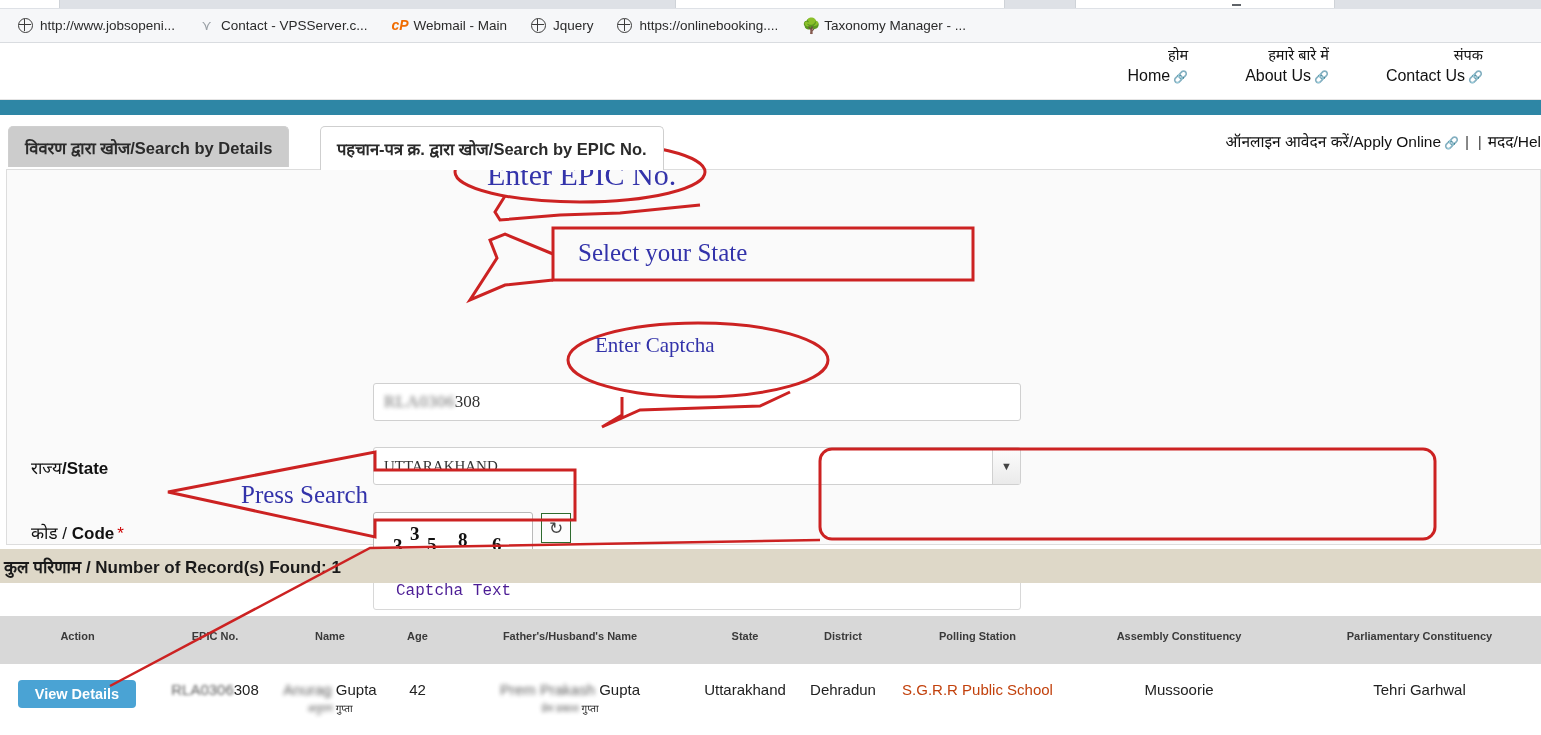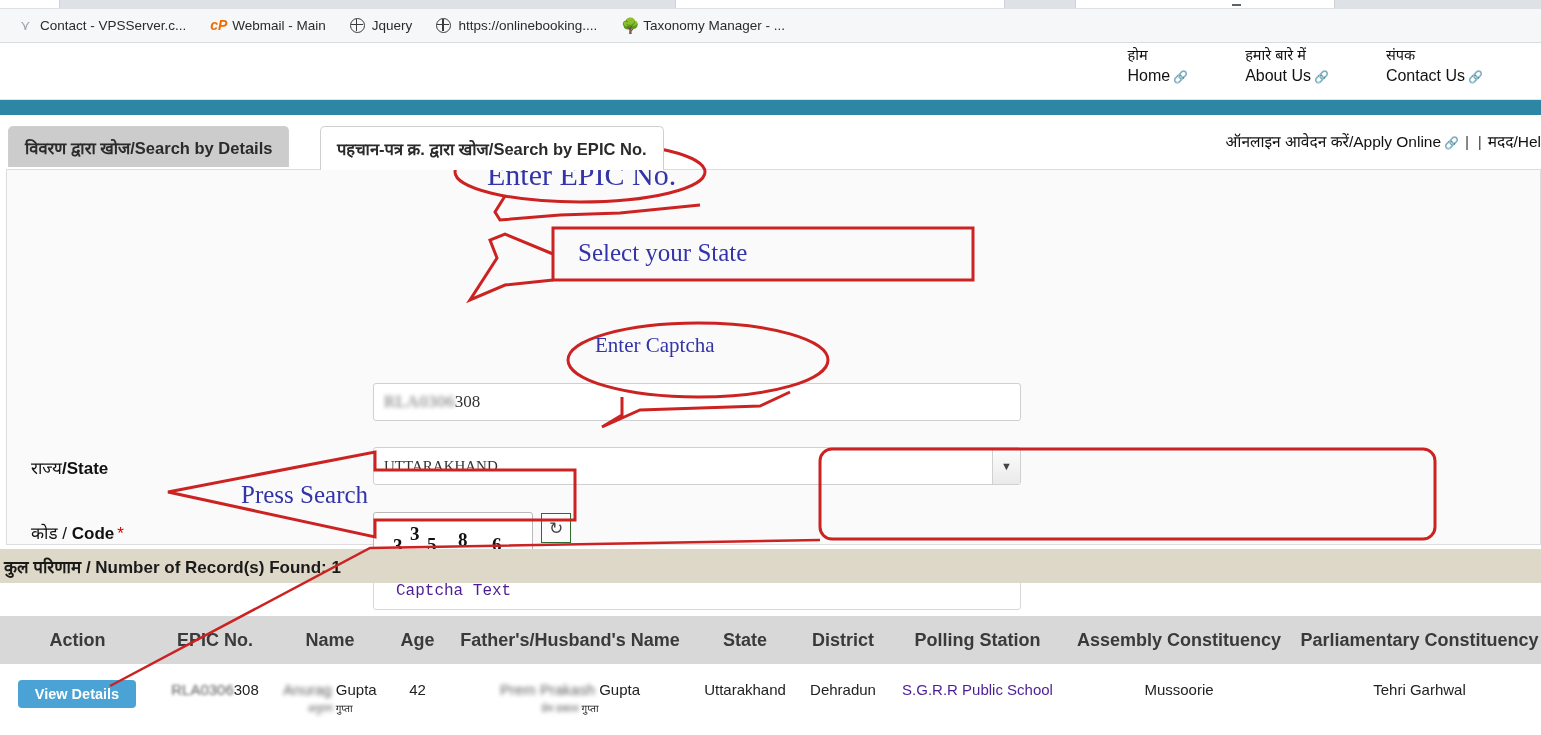--- a/index.html
+++ b/index.html
@@ -57,21 +57,21 @@
   .chev-ico{ color:#9aa0a6; font-size:14px; line-height:15px; text-align:center; }
   .cp-ico{ color:#f06c00; font-weight:bold; font-size:14px; font-style:italic; line-height:15px; }
   .tree-ico{ color:#7cb342; font-size:15px; line-height:15px; text-align:center; }
 
   
   #site-header{
     position:absolute; left:0; top:43px; width:1541px; height:57px;
     background:#ffffff; border-bottom:1px solid #e4e4e4;
   }
   #top-nav{ position:absolute; right:58px; top:2px; display:flex; gap:57px; }
-  .nav-item{ text-align:left; cursor:pointer; }
+  .nav-item{ text-align:right; cursor:pointer; }
   .nav-hi{ font-size:14.5px; color:#111; line-height:20px; white-space:nowrap; }
   .nav-en{ font-size:16px; color:#111; line-height:22px; white-space:nowrap; }
   .ext-ico{ font-size:12px; margin-left:3px; }
 
   #teal-bar{
     position:absolute; left:0; top:100px; width:1541px; height:15px;
     background:#2e86a5;
   }
 
   
@@ -170,28 +170,28 @@
     position:absolute; left:0; top:33px; width:1541px; height:48px;
     background:#d8d8d8;
   }
   .tbody-row{
     position:absolute; left:0; top:81px; width:1541px; height:54px;
     background:#ffffff;
   }
   .th, .td{
     position:absolute; text-align:center; white-space:nowrap;
   }
-  .th{ font-size:18px; font-weight:bold; color:#3a3a3a; top:14px; }
+  .th{ font-size:11px; font-weight:bold; color:#3a3a3a; top:14px; }
   .td{ font-size:15px; color:#222; top:17px; }
   .td .hindi{
     display:block; font-size:10px; margin-top:3px;
   }
   .blur-name{ filter:blur(2px); opacity:.72; }
   .blur-epic{ filter:blur(1.8px); opacity:.75; }
-  .link-blue{ color:#4c1d95; }
+  .link-blue{ color:#c2410c; }
   #view-details-btn{
     position:absolute; left:18px; top:680px; width:118px; height:28px;
     background:#4aa3d4; border-radius:4px; cursor:pointer;
     color:#fff; font-size:14.5px; font-weight:bold;
     display:flex; align-items:center; justify-content:center;
   }
 
   
   #annotations{
     position:absolute; left:0; top:0; width:1541px; height:735px;
@@ -217,20 +217,24 @@
 
 <div id="browser-chrome">
   <div class="tabstrip">
     <div class="tab-bottom tab-a"></div>
     <div class="tab-bottom tab-b"></div>
     <div class="tab-bottom tab-c"></div>
     <div class="tab-dash"></div>
   </div>
 
   <div id="bookmarks-bar">
+    <div class="bookmark">
+      <span class="bm-ico globe-ico"></span>
+      <span>http://www.jobsopeni...</span>
+    </div>
     <div class="bookmark">
       <span class="bm-ico chev-ico">⋎</span>
       <span>Contact - VPSServer.c...</span>
     </div>
     <div class="bookmark">
       <span class="bm-ico cp-ico">cP</span>
       <span>Webmail - Main</span>
     </div>
     <div class="bookmark">
       <span class="bm-ico globe-ico"></span>

